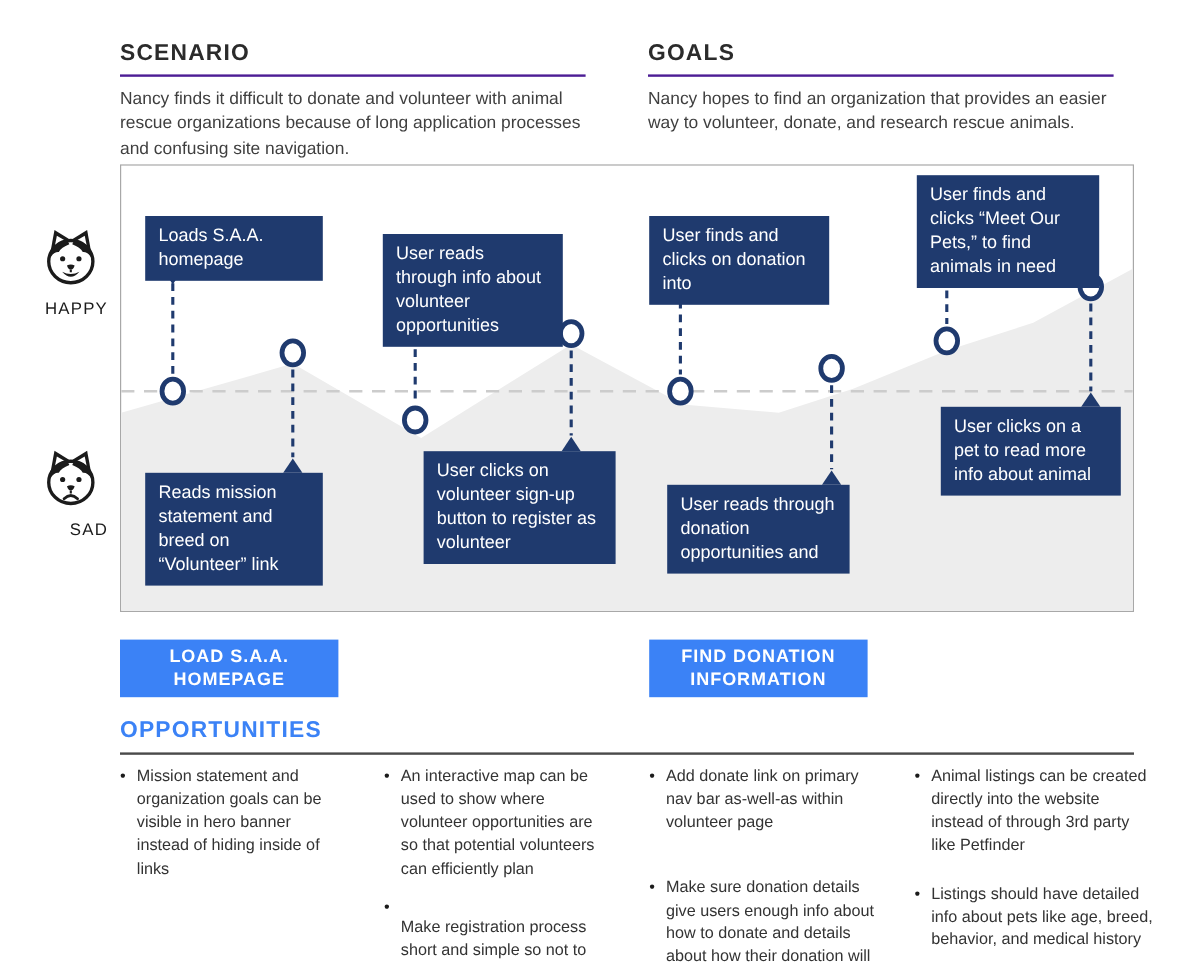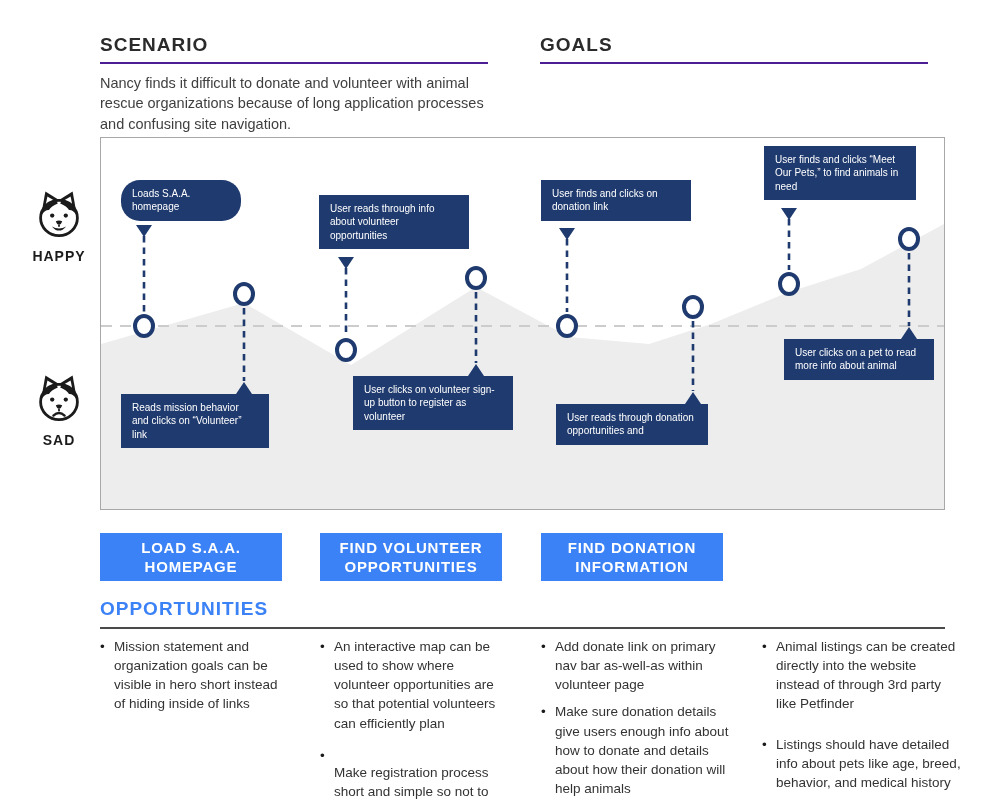--- a/index.html
+++ b/index.html
@@ -11,27 +11,27 @@
   .topcol { position:absolute; top:34px; width:388px; }
   .topcol.scenario { left:100px; }
   .topcol.goals { left:540px; }
   .sec-title { font-size:19px; font-weight:700; letter-spacing:1px; color:#2b2b2b; padding-bottom:6px; border-bottom:2px solid #4c1d95; }
   .sec-body { margin-top:9px; font-size:14.5px; line-height:1.4; color:#3f3f3f; }
 
   
   .chart { position:absolute; left:100px; top:137px; width:845px; height:373px; border:1px solid #a8a8a8; background:#fff; }
   .chart svg.layer { position:absolute; left:0; top:0; }
 
-  .callout { position:absolute; background:#1f3a6e; color:#fff; font-size:10px; line-height:1.33; padding:7px 11px; }
+  .callout { position:absolute; background:#1f3a6e; color:#fff; font-size:15px; line-height:1.33; padding:7px 11px; }
 
   
   .mood { position:absolute; left:28px; width:62px; text-align:center; }
   .mood-happy { top:188px; }
   .mood-sad { top:372px; }
-  .mood-label { margin-top:4px; font-size:14px; font-weight:700; letter-spacing:1px; color:#1b1b1b; }
+  .mood-label { margin-top:4px; font-size:14px; font-weight:400; letter-spacing:1px; color:#1b1b1b;text-align:right; }
 
   
   .stage-btn { position:absolute; top:533px; width:182px; height:48px; background:#3b82f6; color:#fff;
     display:flex; align-items:center; justify-content:center; text-align:center;
     font-size:15px; font-weight:700; letter-spacing:0.8px; line-height:1.3; padding:0 8px; cursor:pointer; border:none; }
   .stage-1 { left:100px; } .stage-2 { left:320px; } .stage-3 { left:541px; } .stage-4 { left:762px; }
 
   
   .opp-title { position:absolute; left:100px; top:598px; width:845px; font-size:19px; font-weight:700; letter-spacing:1px; color:#3b82f6; padding-bottom:7px; border-bottom:2px solid #4a4a4a; }
   .opp-col { position:absolute; top:637px; }
@@ -50,20 +50,21 @@
 
 <div class="page">
 
   <div class="topcol scenario">
     <div class="sec-title">SCENARIO</div>
     <div class="sec-body">Nancy finds it difficult to donate and volunteer with animal rescue organizations because of long application processes and confusing site navigation.</div>
   </div>
 
   <div class="topcol goals">
     <div class="sec-title">GOALS</div>
+    <div class="sec-body">Nancy hopes to find an organization that provides an easier way to volunteer, donate, and research rescue animals.</div>
   </div>
 
   <div class="mood mood-happy">
     <svg width="56" height="52" viewBox="0 0 70 64">
       <path d="M14 26 L18 4 L34 14 Z" fill="#1b1b1b"></path>
       <path d="M18.5 20 L20.5 10 L29 15 Z" fill="#fff"></path>
       <path d="M56 26 L52 4 L36 14 Z" fill="#1b1b1b"></path>
       <path d="M51.5 20 L49.5 10 L41 15 Z" fill="#fff"></path>
       <ellipse cx="35" cy="37" rx="23" ry="22" fill="#fff" stroke="#1b1b1b" stroke-width="3.5"></ellipse>
       <path d="M13.5 33 Q14 18 31 14 L33.5 19 Q25 22.5 22.5 27 Q17.5 26.5 13.5 33 Z" fill="#1b1b1b"></path>
@@ -127,52 +128,51 @@
         <ellipse cx="143" cy="156" rx="9" ry="10"></ellipse>
         <ellipse cx="245" cy="212" rx="9" ry="10"></ellipse>
         <ellipse cx="375" cy="140" rx="9" ry="10"></ellipse>
         <ellipse cx="466" cy="188" rx="9" ry="10"></ellipse>
         <ellipse cx="592" cy="169" rx="9" ry="10"></ellipse>
         <ellipse cx="688" cy="146" rx="9" ry="10"></ellipse>
         <ellipse cx="808" cy="101" rx="9" ry="10"></ellipse>
       </g>
     </svg>
 
-    <div class="callout" style="left:20px;  top:42px;  width:120px;border-radius:19px;">Loads S.A.A. homepage</div>
+    <div class="callout" style="left:20px;  top:42px;  width:148px;">Loads S.A.A. homepage</div>
     <div class="callout" style="left:218px; top:57px;  width:150px;">User reads through info about volunteer opportunities</div>
-    <div class="callout" style="left:440px; top:42px;  width:150px;">User finds and clicks on donation link</div>
+    <div class="callout" style="left:440px; top:42px;  width:150px;">User finds and clicks on donation into</div>
     <div class="callout" style="left:663px; top:8px;   width:152px;">User finds and clicks “Meet Our Pets,” to find animals in need</div>
-    <div class="callout" style="left:20px;  top:256px; width:148px;">Reads mission behavior and clicks on “Volunteer” link</div>
+    <div class="callout" style="left:20px;  top:256px; width:148px;">Reads mission statement and breed on “Volunteer” link</div>
     <div class="callout" style="left:252px; top:238px; width:160px;">User clicks on volunteer sign-up button to register as volunteer</div>
     <div class="callout" style="left:455px; top:266px; width:152px;">User reads through donation opportunities and</div>
     <div class="callout" style="left:683px; top:201px; width:150px;">User clicks on a pet to read more info about animal</div>
   </div>
 
   <button class="stage-btn stage-1">LOAD S.A.A. HOMEPAGE</button>
-  <button class="stage-btn stage-2">FIND VOLUNTEER OPPORTUNITIES</button>
   <button class="stage-btn stage-3">FIND DONATION INFORMATION</button>
 
   <div class="opp-title">OPPORTUNITIES</div>
 
   <div class="opp-col opp-col-1">
     <ul>
-      <li>Mission statement and organization goals can be visible in hero short instead of hiding inside of links</li>
+      <li>Mission statement and organization goals can be visible in hero banner instead of hiding inside of links</li>
     </ul>
   </div>
 
   <div class="opp-col opp-col-2">
     <ul>
       <li>An interactive map can be used to show where volunteer opportunities are so that potential volunteers can efficiently plan</li>
       <li class="detached"><span class="lone-bullet">•</span><span>Make registration process short and simple so not to take up user's time</span></li>
     </ul>
   </div>
 
   <div class="opp-col opp-col-3">
     <ul>
-      <li style="margin-bottom:8px;">Add donate link on primary nav bar as-well-as within volunteer page</li>
+      <li style="margin-bottom:35px;">Add donate link on primary nav bar as-well-as within volunteer page</li>
       <li>Make sure donation details give users enough info about how to donate and details about how their donation will help animals</li>
     </ul>
   </div>
 
   <div class="opp-col opp-col-4">
     <ul>
       <li style="margin-bottom:21px;">Animal listings can be created directly into the website instead of through 3rd party like Petfinder</li>
       <li>Listings should have detailed info about pets like age, breed, behavior, and medical history</li>
     </ul>
   </div>

